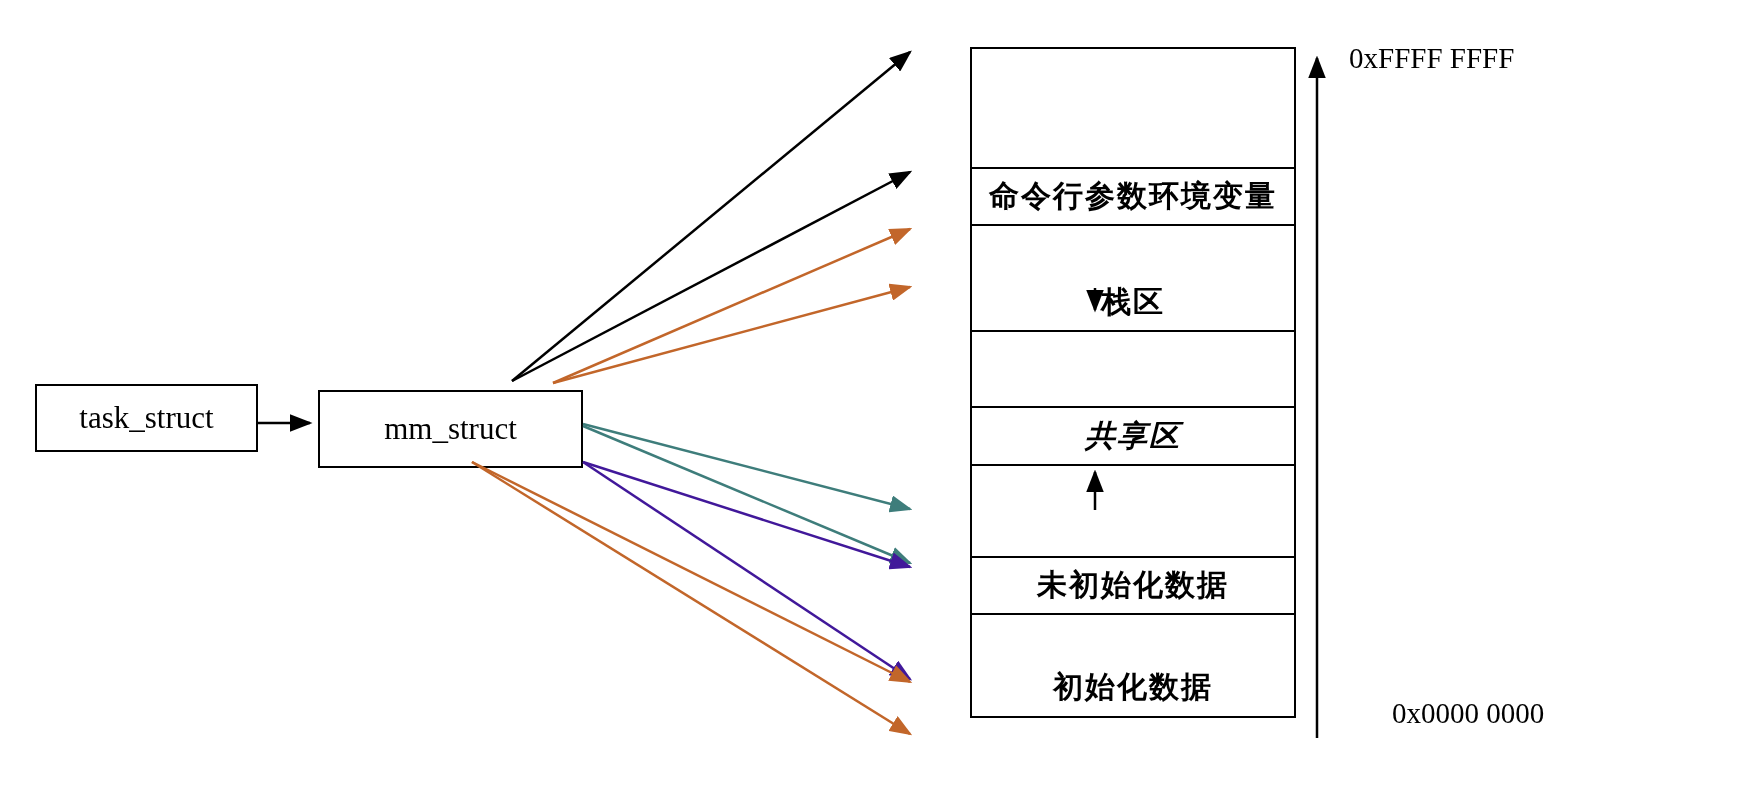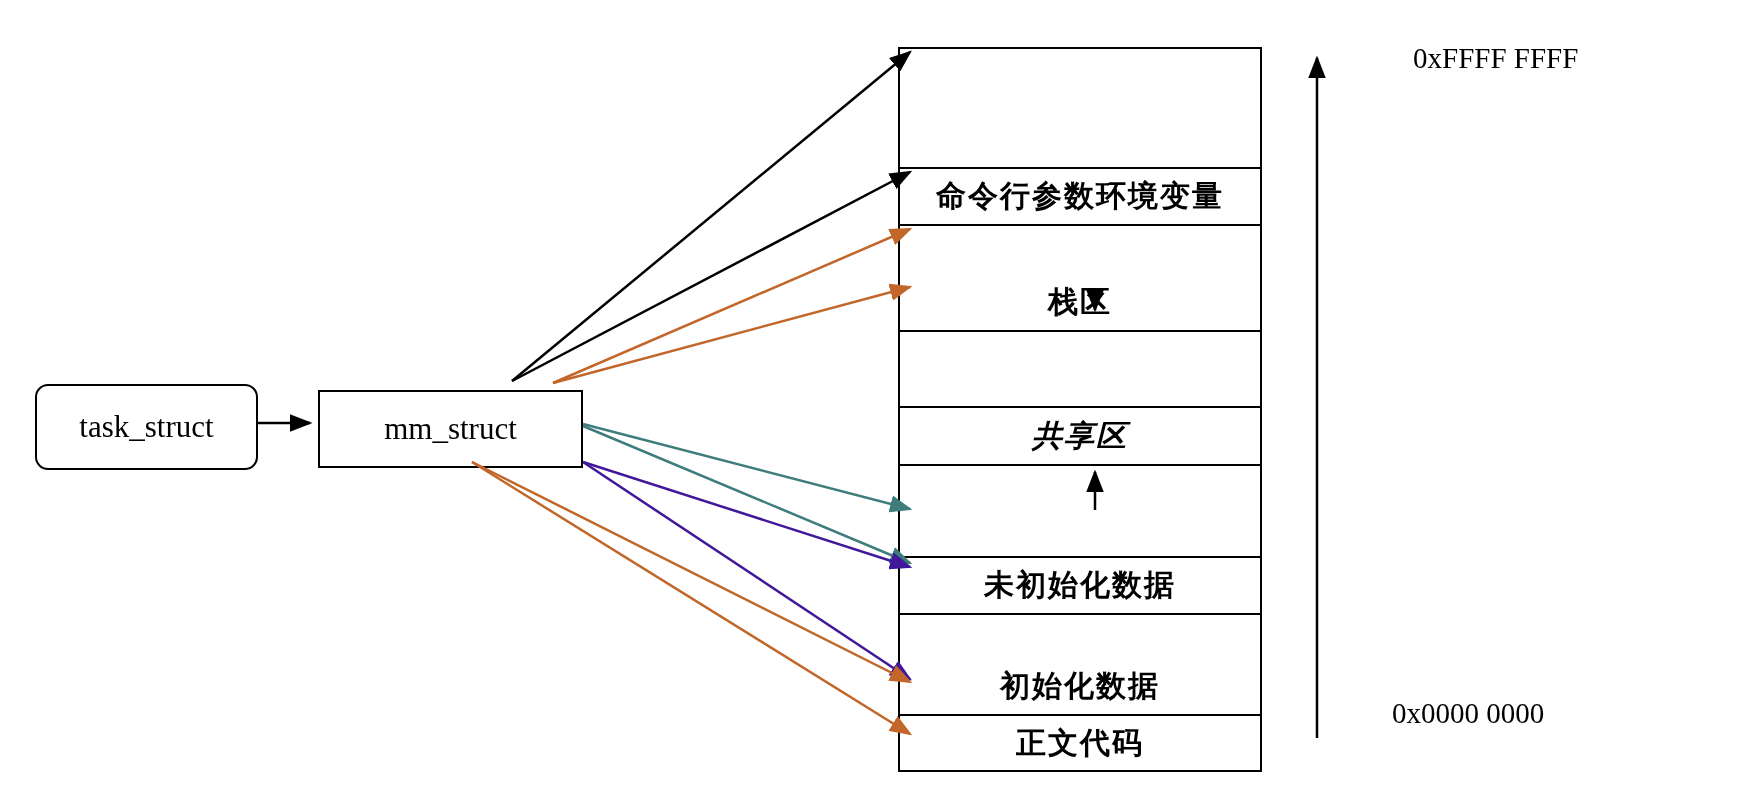--- a/index.html
+++ b/index.html
@@ -20,29 +20,29 @@
     position: absolute;
     box-sizing: border-box;
     border: 2.5px solid #000;
     background: #fff;
     display: flex;
     align-items: center;
     justify-content: center;
     font-size: 31px;
     color: #000;
   }
-  #task-box { left: 35px;  top: 384px; width: 223px; height: 86px; border-radius: 13px; }
+  #task-box { left: 35px;  top: 384px; width: 223px; height: 68px; }
   #mm-box   { left: 318px; top: 390px; width: 265px; height: 78px; }
 
   
   #membox {
     position: absolute;
-    left: 898px;
+    left: 970px;
     top: 47px;
-    width: 364px;
+    width: 326px;
     box-sizing: border-box;
     border: 2.5px solid #000;
     background: #fff;
   }
   .sec {
     box-sizing: border-box;
     border-bottom: 2.5px solid #000;
     display: flex;
     align-items: center;
     justify-content: center;
@@ -67,21 +67,21 @@
   .h-s8 { height: 57px; margin-top: 44px; }
   .h-s9 { height: 54px; }
 
   
   .addr-label {
     position: absolute;
     font-size: 29px;
     color: #000;
     white-space: nowrap;
   }
-  #addr-top    { left: 1413px; top: 42px; }
+  #addr-top    { left: 1349px; top: 42px; }
   #addr-bottom { left: 1392px; top: 697px; }
 
   
   #arrow-layer {
     position: absolute;
     left: 0; top: 0;
     width: 1754px;
     height: 794px;
     pointer-events: none;
   }
@@ -117,23 +117,20 @@
     </div>
     <div class="sec h-s5">
       <span class="sec-label"></span>
     </div>
     <div class="sec h-s7">
       <span class="sec-label">未初始化数据</span>
     </div>
     <div class="sec h-s8">
       <span class="sec-label">初始化数据</span>
     </div>
-    <div class="sec h-s9">
-      <span class="sec-label">正文代码</span>
-    </div>
   </div>
 
   <div id="addr-top" class="addr-label">0xFFFF FFFF</div>
   <div id="addr-bottom" class="addr-label">0x0000 0000</div>
 
   <svg id="arrow-layer" xmlns="http://www.w3.org/2000/svg" viewBox="0 0 1754 794">
     <defs>
       <marker id="m-black" markerWidth="9" markerHeight="7" refX="8" refY="3.5" orient="auto">
         <path d="M0,0 L9,3.5 L0,7 Z" fill="#000000"></path>
       </marker>

